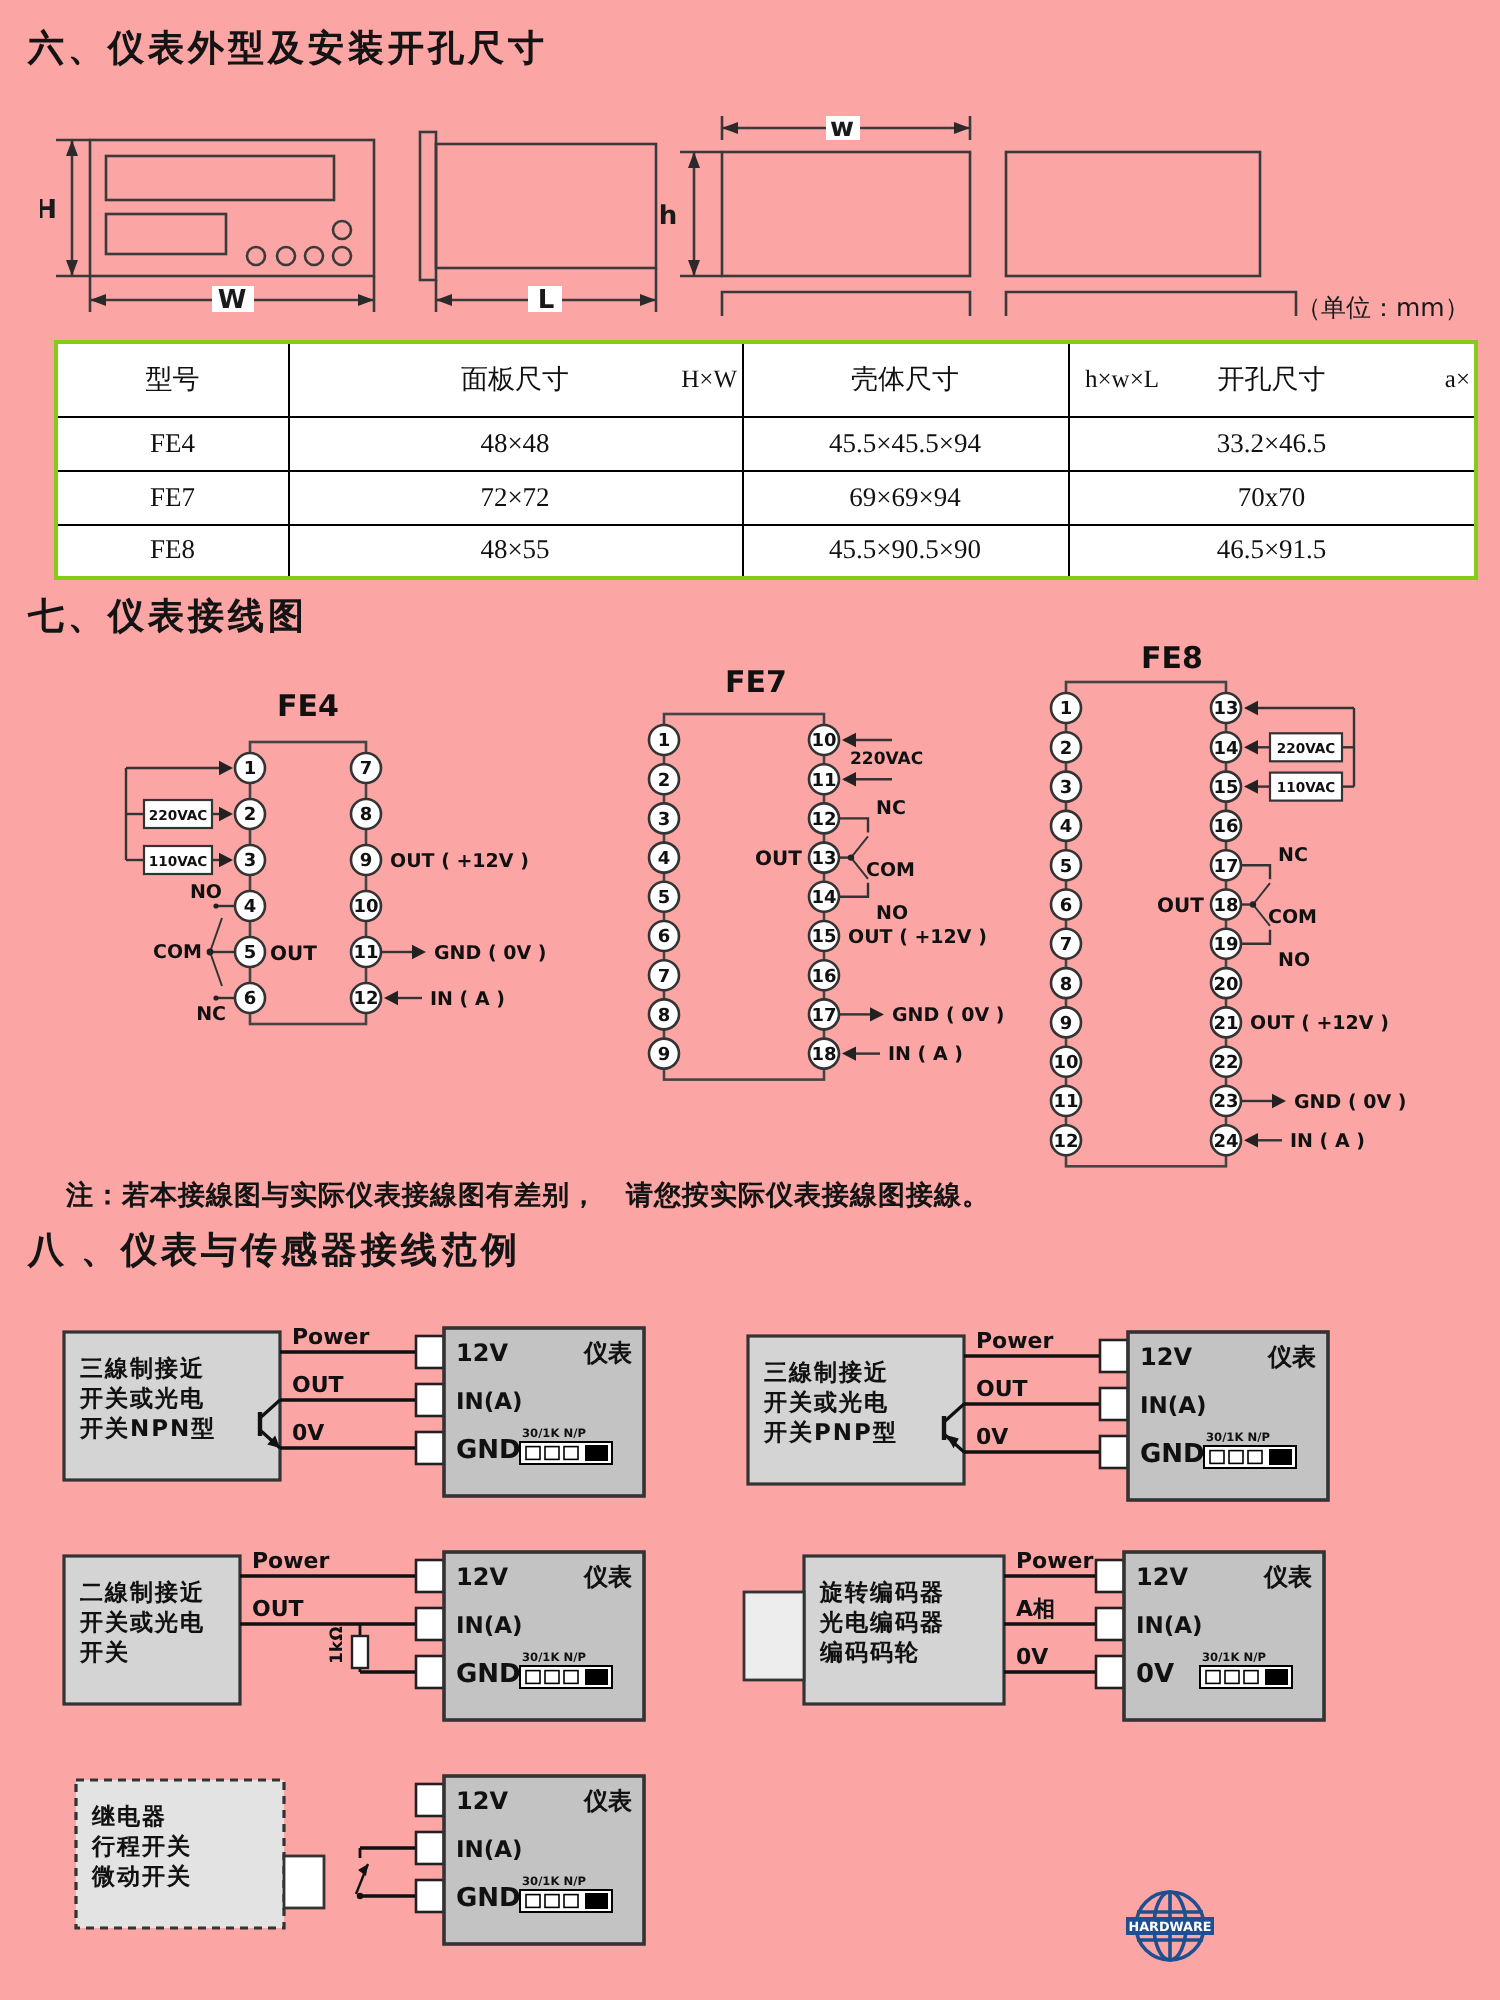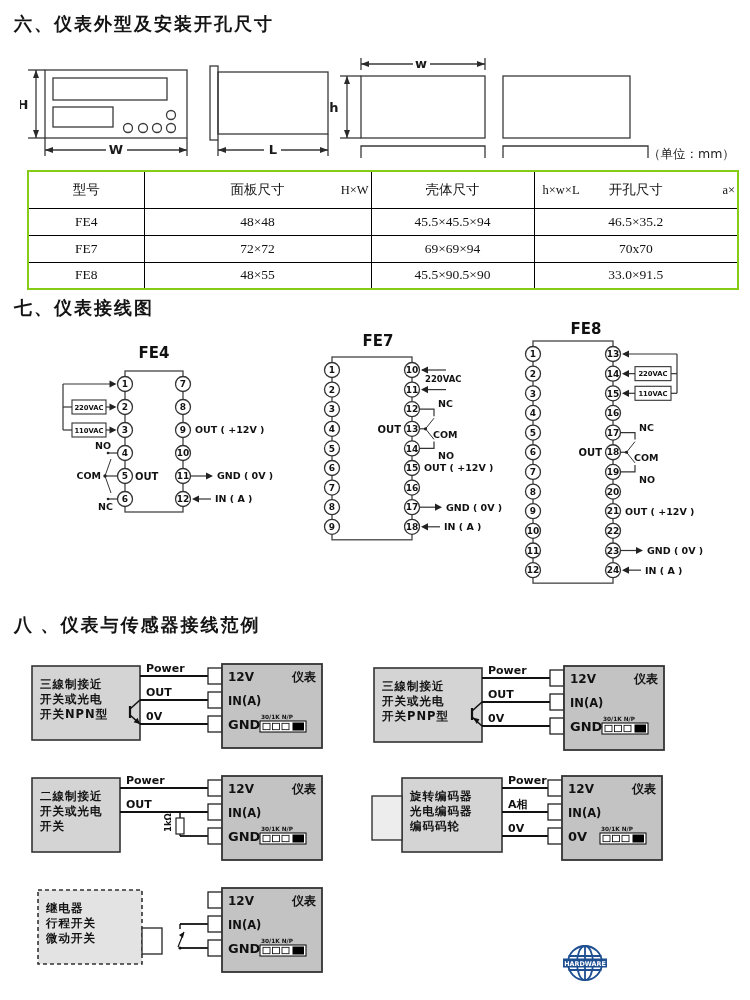--- a/index.html
+++ b/index.html
@@ -1,16 +1,16 @@
 <!DOCTYPE html>
 <html><head>
 <meta charset="utf-8">
 <style>
   html,body{margin:0;padding:0;background:#888;}
-  .page{position:relative;width:750px;height:1000px;background:#ffffff;overflow:hidden;
+  .page{position:relative;width:750px;height:1000px;background:#fca5a5;overflow:hidden;
         font-family:"Liberation Serif",serif;color:#111;}
   .page *{box-sizing:border-box;}
   .abs{position:absolute;}
   .h-title{position:absolute;left:14px;font-size:18px;font-weight:bold;letter-spacing:2px;
            font-family:"Liberation Serif",serif;color:#141414;white-space:nowrap;}
   .note-line{position:absolute;font-size:13.5px;font-weight:bold;letter-spacing:.5px;white-space:nowrap;color:#141414;}
   
   table.spec{position:absolute;left:27px;top:170px;border-collapse:collapse;table-layout:fixed;
              font-size:13.5px;color:#111;background:#fff;}
   table.spec td{border:1.5px solid #000;text-align:center;padding:0;height:27px;overflow:hidden;white-space:nowrap;}
@@ -122,33 +122,33 @@
       <td class="split">
         <span class="l">h×w×L</span>
         <span class="c">开孔尺寸</span>
         <span class="r">a×</span>
       </td>
     </tr>
     <tr>
       <td>FE4</td>
       <td>48×48</td>
       <td>45.5×45.5×94</td>
-      <td>46.5×35.2</td>
+      <td>33.2×46.5</td>
     </tr>
     <tr>
       <td>FE7</td>
       <td>72×72</td>
       <td>69×69×94</td>
       <td>70x70</td>
     </tr>
     <tr>
       <td>FE8</td>
       <td>48×55</td>
       <td>45.5×90.5×90</td>
-      <td>33.0×91.5</td>
+      <td>46.5×91.5</td>
     </tr>
   </tbody>
     </table>
 
   <div class="h-title" style="top:296px;">七、仪表接线图</div>
 
   <div class="diag" id="conn-fe4" style="left:55px;top:344px;"><svg width="262" height="198" viewBox="0 0 262 198">
         <text x="99" y="14" text-anchor="middle" font-size="15" font-weight="bold" fill="#111">FE4</text>
         <rect x="70" y="27" width="58" height="141" fill="none" stroke="#444" stroke-width="1.3"></rect>
         <g stroke="#333" stroke-width="1.2" fill="none">
@@ -352,20 +352,21 @@
         <circle cx="115" cy="191.2" r="7.5" fill="#fff" stroke="#333" stroke-width="1.3"></circle>
         <text x="115" y="194.39999999999998" text-anchor="middle" font-size="9" font-weight="bold" fill="#111">21</text>
         <circle cx="115" cy="210.85" r="7.5" fill="#fff" stroke="#333" stroke-width="1.3"></circle>
         <text x="115" y="214.04999999999998" text-anchor="middle" font-size="9" font-weight="bold" fill="#111">22</text>
         <circle cx="115" cy="230.5" r="7.5" fill="#fff" stroke="#333" stroke-width="1.3"></circle>
         <text x="115" y="233.7" text-anchor="middle" font-size="9" font-weight="bold" fill="#111">23</text>
         <circle cx="115" cy="250.14999999999998" r="7.5" fill="#fff" stroke="#333" stroke-width="1.3"></circle>
         <text x="115" y="253.34999999999997" text-anchor="middle" font-size="9" font-weight="bold" fill="#111">24</text>
       </svg></div>
 
+  <div class="note-line" style="left:33px;top:589px;">注：若本接線图与实际仪表接線图有差别，　请您按实际仪表接線图接線。</div>
 
   <div class="h-title" style="top:613px;">八 、仪表与传感器接线范例</div>
 
   <div class="diag" id="ex-npn" style="left:30px;top:660px;"><svg width="312" height="96" viewBox="0 0 312 96">
         <g stroke="#222" stroke-width="1.6" fill="none"></g>
         <rect x="2" y="6" width="108" height="74" fill="#d4d4d4" stroke="#333" stroke-width="1.6"></rect>
         <text x="10" y="28" font-size="11.5" font-weight="bold" fill="#111" font-family="Liberation Serif, serif" letter-spacing="1">三線制接近</text>
         <text x="10" y="43" font-size="11.5" font-weight="bold" fill="#111" font-family="Liberation Serif, serif" letter-spacing="1">开关或光电</text>
         <text x="10" y="58" font-size="11.5" font-weight="bold" fill="#111" font-family="Liberation Serif, serif" letter-spacing="1">开关NPN型</text>
         <g stroke="#111" stroke-width="1.8" fill="none">

